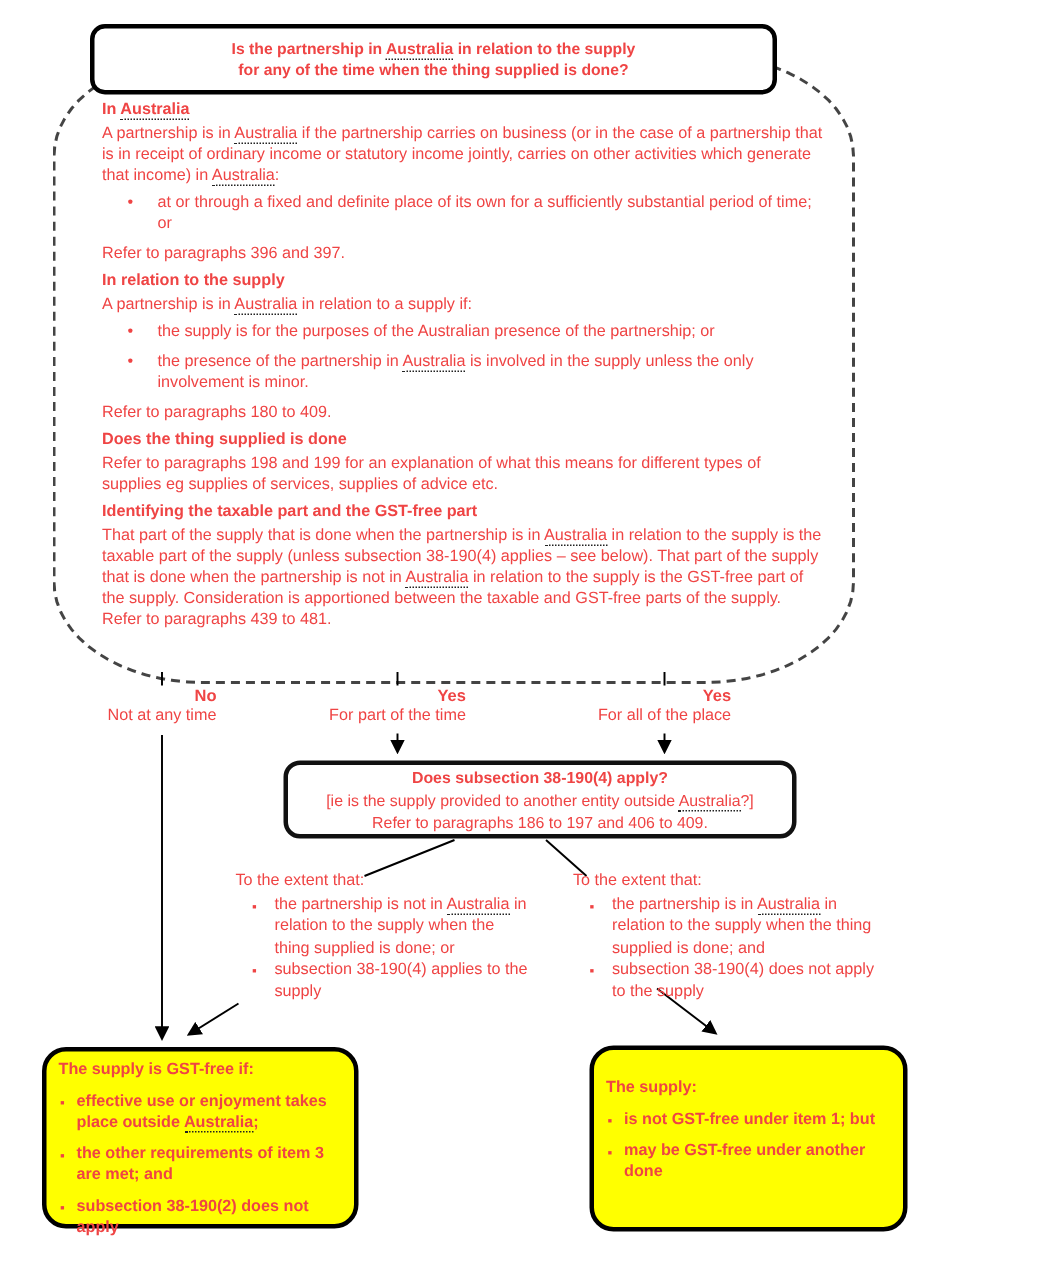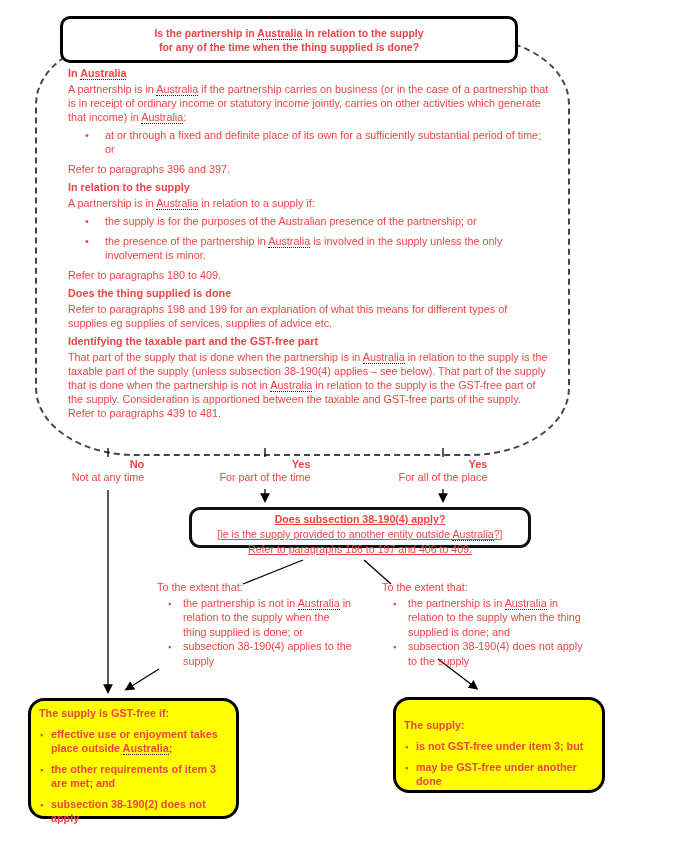--- a/index.html
+++ b/index.html
@@ -34,42 +34,42 @@
   .info-content li::before{content:"•";position:absolute;left:17px;top:0;}
 
   
   .branch{position:absolute;top:458px;transform:translateX(-50%);text-align:right;
     font-size:10.8px;line-height:13px;white-space:nowrap;}
   .branch .blabel{font-weight:bold;font-size:11px;}
   .branch-no{left:108px;} .branch-yes-part{left:265px;} .branch-yes-all{left:443px;}
 
   
   .decision-box{
-    position:absolute;left:189px;top:507px;width:342px;height:41px;
+    position:absolute;left:189px;top:507px;width:342px;height:52px;
     background:#fff;border:3px solid #111;border-radius:11px;box-sizing:border-box;
-    text-align:center;font-size:10.6px;line-height:15px;padding-top:2px;text-decoration:underline;
+    text-align:center;font-size:10.6px;line-height:15px;padding-top:2px;
   }
   .decision-box .dtitle{font-weight:bold;}
 
   
   .extent{position:absolute;font-size:10.8px;line-height:14.5px;}
   .extent-left{left:157px;top:580px;width:195px;}
   .extent-right{left:382px;top:580px;width:201px;}
   .extent .intro{margin:0 0 1px;}
   .extent ul{list-style:none;margin:0;padding:0;}
   .extent li{position:relative;padding-left:26px;}
   .extent li::before{content:"▪";position:absolute;left:11px;top:1px;font-size:9px;}
 
   
   .result{
     background:#FFFF00;border:3px solid #000;border-radius:16px;box-sizing:border-box;
     position:absolute;font-weight:bold;font-size:10.8px;line-height:14px;padding:5px 8px;
   }
   .result-left{left:28px;top:698px;width:211px;height:121px;}
-  .result-right{left:393px;top:697px;width:212px;height:96px;padding-top:18px;}
+  .result-right{left:393px;top:697px;width:212px;height:124px;padding-top:18px;}
   .result ul{list-style:none;margin:7px 0 0;padding:0;}
   .result li{position:relative;padding-left:12px;margin-bottom:7px;}
   .result li::before{content:"▪";position:absolute;left:1px;top:1px;font-size:9px;}
 
   
   .connectors{position:absolute;left:0;top:0;pointer-events:none;}
   .connectors line{stroke:#000;stroke-width:1.3;}
 </style>
 </head>
 <body>
@@ -158,18 +158,18 @@
     <div>The supply is GST-free if:</div>
     <ul>
       <li>effective use or enjoyment takes place outside <span class="term">Australia</span>;</li>
       <li>the other requirements of item 3 are met; and</li>
       <li>subsection 38-190(2) does not apply</li>
     </ul>
   </div>
   <div class="result result-right">
     <div>The supply:</div>
     <ul>
-      <li>is not GST-free under item 3; but</li>
+      <li>is not GST-free under item 1; but</li>
       <li>may be GST-free under another done</li>
     </ul>
   </div>
 
 </div>
 
 </body></html>

